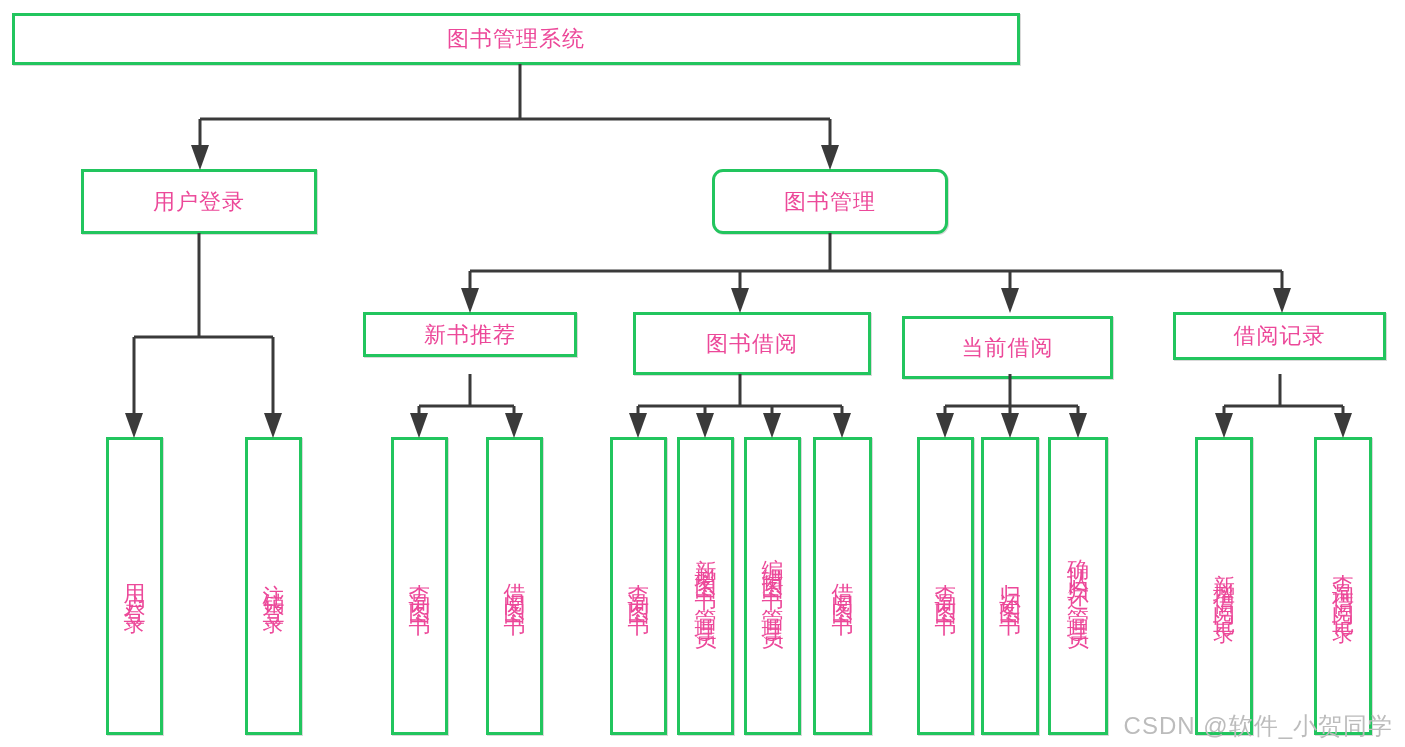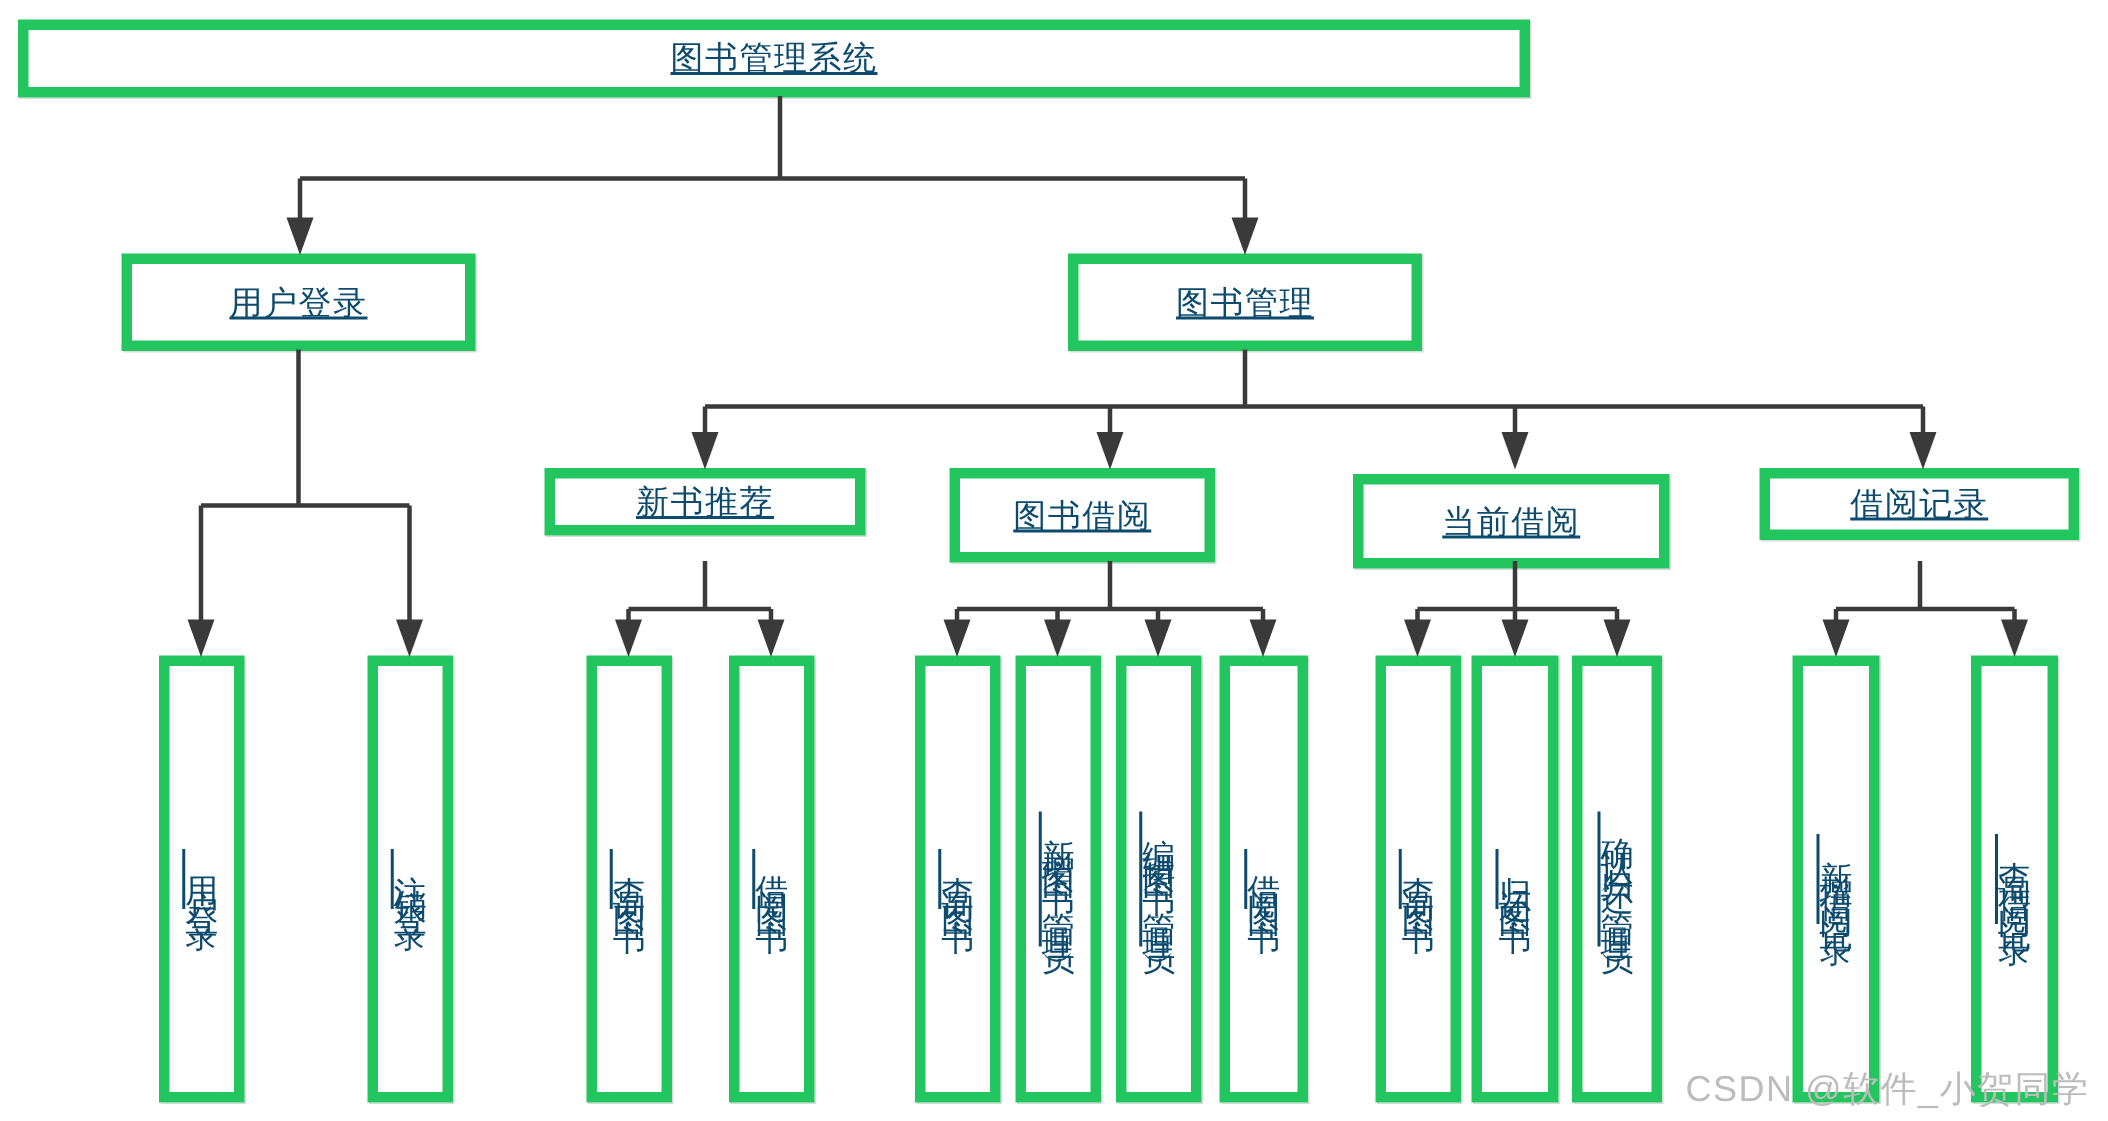--- a/index.html
+++ b/index.html
@@ -2,24 +2,23 @@
 <html><head>
 <meta charset="utf-8">
 <style>
   html,body{margin:0;padding:0;background:#ffffff;}
   .stage{
     position:relative;width:1405px;height:747px;background:#ffffff;
     font-family:"Liberation Sans","DejaVu Sans",sans-serif;color:#333333;overflow:hidden;
   }
   .node{
     position:absolute;box-sizing:border-box;background:#ffffff;
-    border:7px solid #22c55e;display:flex;align-items:center;justify-content:center;
-    font-size:22px;color:#0c4a6e;letter-spacing:1px;
+    border:3px solid #22c55e;display:flex;align-items:center;justify-content:center;
+    font-size:22px;color:#ec4899;letter-spacing:1px;
     box-shadow:1px 1px 0 rgba(0,0,0,0.15);
-    text-decoration:underline;
   }
   .vnode span{
     writing-mode:vertical-rl;text-orientation:mixed;
     letter-spacing:10px;line-height:1;font-size:22px;
   }
   .connectors{position:absolute;left:0;top:0;pointer-events:none;}
   .connectors path{stroke:#3a3a3a;stroke-width:3;fill:none;}
   .connectors polygon{fill:#3a3a3a;stroke:none;}
   .watermark{
     position:absolute;right:12px;bottom:5px;font-size:24px;color:#bcbcbc;
@@ -31,28 +30,28 @@
 
 <div class="stage">
 
   <div class="node" style="left:12px;top:13px;width:1008px;height:52px;">
     <span>图书管理系统</span>
   </div>
 
   <div class="node" style="left:81px;top:169px;width:236px;height:65px;">
     <span>用户登录</span>
   </div>
-  <div class="node" style="left:712px;top:169px;width:236px;height:65px;">
+  <div class="node" style="left:712px;top:169px;width:236px;height:65px;border-radius:11px;">
     <span>图书管理</span>
   </div>
 
   <div class="node" style="left:363px;top:312px;width:214px;height:45px;">
     <span>新书推荐</span>
   </div>
-  <div class="node" style="left:633px;top:312px;width:177px;height:63px;">
+  <div class="node" style="left:633px;top:312px;width:238px;height:63px;">
     <span>图书借阅</span>
   </div>
   <div class="node" style="left:902px;top:316px;width:211px;height:63px;">
     <span>当前借阅</span>
   </div>
   <div class="node" style="left:1173px;top:312px;width:213px;height:48px;">
     <span>借阅记录</span>
   </div>
 
   <div class="node vnode" style="left:106px;top:437px;width:57px;height:298px;">

